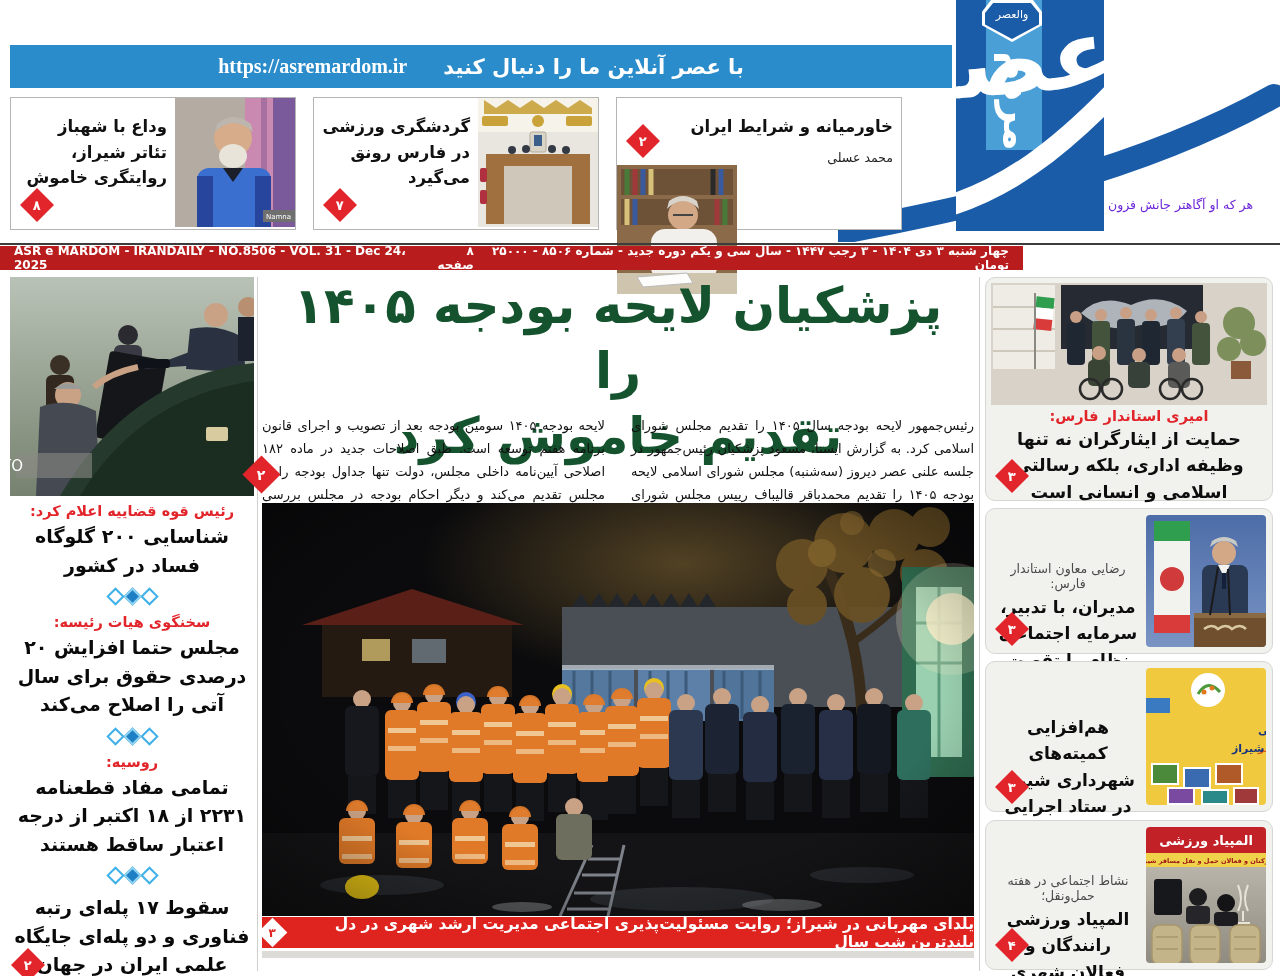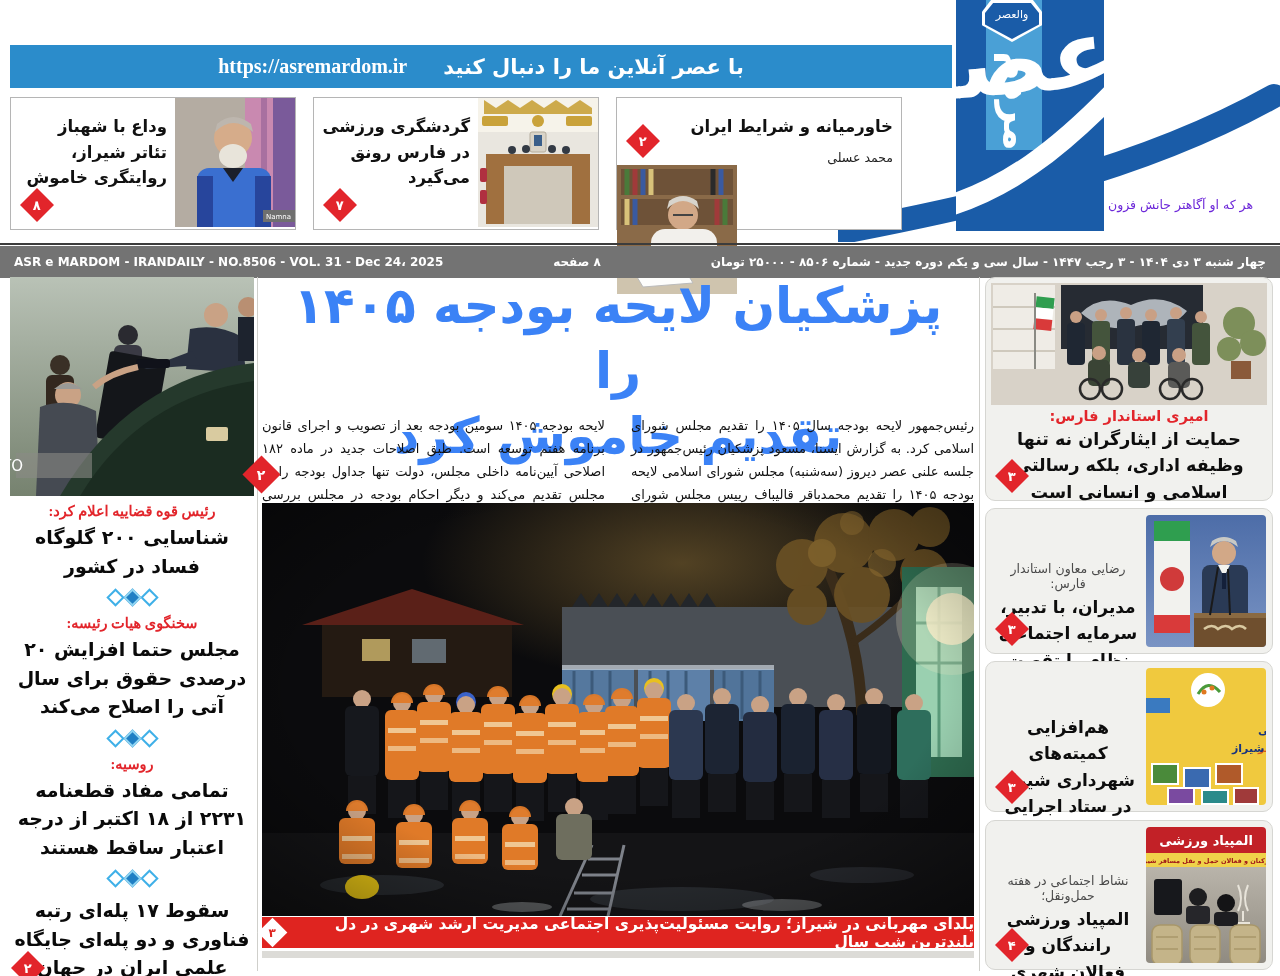--- a/index.html
+++ b/index.html
@@ -35,39 +35,39 @@
   .tbox-photo svg{display:block;}
   
   .dbadge{width:24px;height:24px;background:#e2252b;transform:rotate(45deg);
           display:flex;align-items:center;justify-content:center;flex:none;}
   .dbadge span{transform:rotate(-45deg);color:#fff;font-weight:bold;font-size:13px;}
   .dbadge.big{width:27px;height:27px;} .dbadge.big span{font-size:14px;}
   .dbadge.white{background:#fff;width:21px;height:21px;} .dbadge.white span{color:#df2420;font-size:12px;}
   .tbox .dbadge{position:absolute;bottom:12px;left:14px;}
   
   .rule-top{position:absolute;left:0;top:243px;width:1280px;height:2px;background:#3c3c3c;}
-  .date-bar{position:absolute;left:0;top:246px;width:1280px;height:24px;background:#737373;color:#fff;
+  .date-bar{position:absolute;left:0;top:246px;width:1023px;height:24px;background:#b91c1c;color:#fff;
             display:flex;align-items:center;justify-content:space-between;direction:ltr;
-            font-size:12px;font-weight:bold;padding:16px 14px;box-sizing:border-box;}
+            font-size:12px;font-weight:bold;padding:8px 14px;box-sizing:border-box;}
   .date-bar .fa{direction:rtl;}
   
   .vrule{position:absolute;top:277px;height:694px;width:1px;background:#cfcfcb;}
   .vrule-l{left:257px;} .vrule-r{left:979px;}
   
   .parl-photo{position:absolute;left:10px;top:277px;width:244px;height:219px;}
   .lstories{position:absolute;left:10px;top:503px;width:244px;text-align:center;}
-  .ls-kicker{color:#e2252b;font-weight:bold;font-size:14.5px;margin-bottom:3px;font-family:Liberation Serif, serif;}
+  .ls-kicker{color:#e2252b;font-weight:bold;font-size:14.5px;margin-bottom:3px;}
   .ls-title{font-weight:bold;font-size:19px;color:#0a0a0a;line-height:1.5;}
   .orn{display:flex;gap:4px;justify-content:center;margin:11px auto;}
   .orn i{width:9px;height:9px;transform:rotate(45deg);border:2.5px solid #3fb0e8;background:#fff;}
   .orn i.mid{background:#1f7fc4;border-color:#8fd4f2;}
   .ls-last{position:relative;}
   .ls-last .dbadge{position:absolute;left:6px;bottom:2px;}
   
-  .headline{position:absolute;left:262px;top:274px;width:712px;text-align:center;color:#3b82f6;
+  .headline{position:absolute;left:262px;top:274px;width:712px;text-align:center;color:#14532d;
             font-weight:bold;font-size:50px;line-height:1.3;letter-spacing:-0.5px;}
   .lead{position:absolute;left:262px;top:414px;width:712px;display:flex;gap:26px;
         font-size:13px;line-height:1.78;color:#111;text-align:justify;}
   .lead p{margin:0;flex:1;}
   .lead-badge{position:absolute;left:248px;top:461px;}
   .big-photo{position:absolute;left:262px;top:503px;width:712px;height:413px;background:#0a0a0c;}
   .caption-bar{position:absolute;left:262px;top:917px;width:712px;height:31px;background:#df2420;
                display:flex;align-items:center;justify-content:center;gap:12px;color:#fff;
                font-weight:bold;font-size:15.5px;}
   .bottom-strip{position:absolute;left:262px;top:951px;width:712px;height:7px;background:#dcdbd7;}

